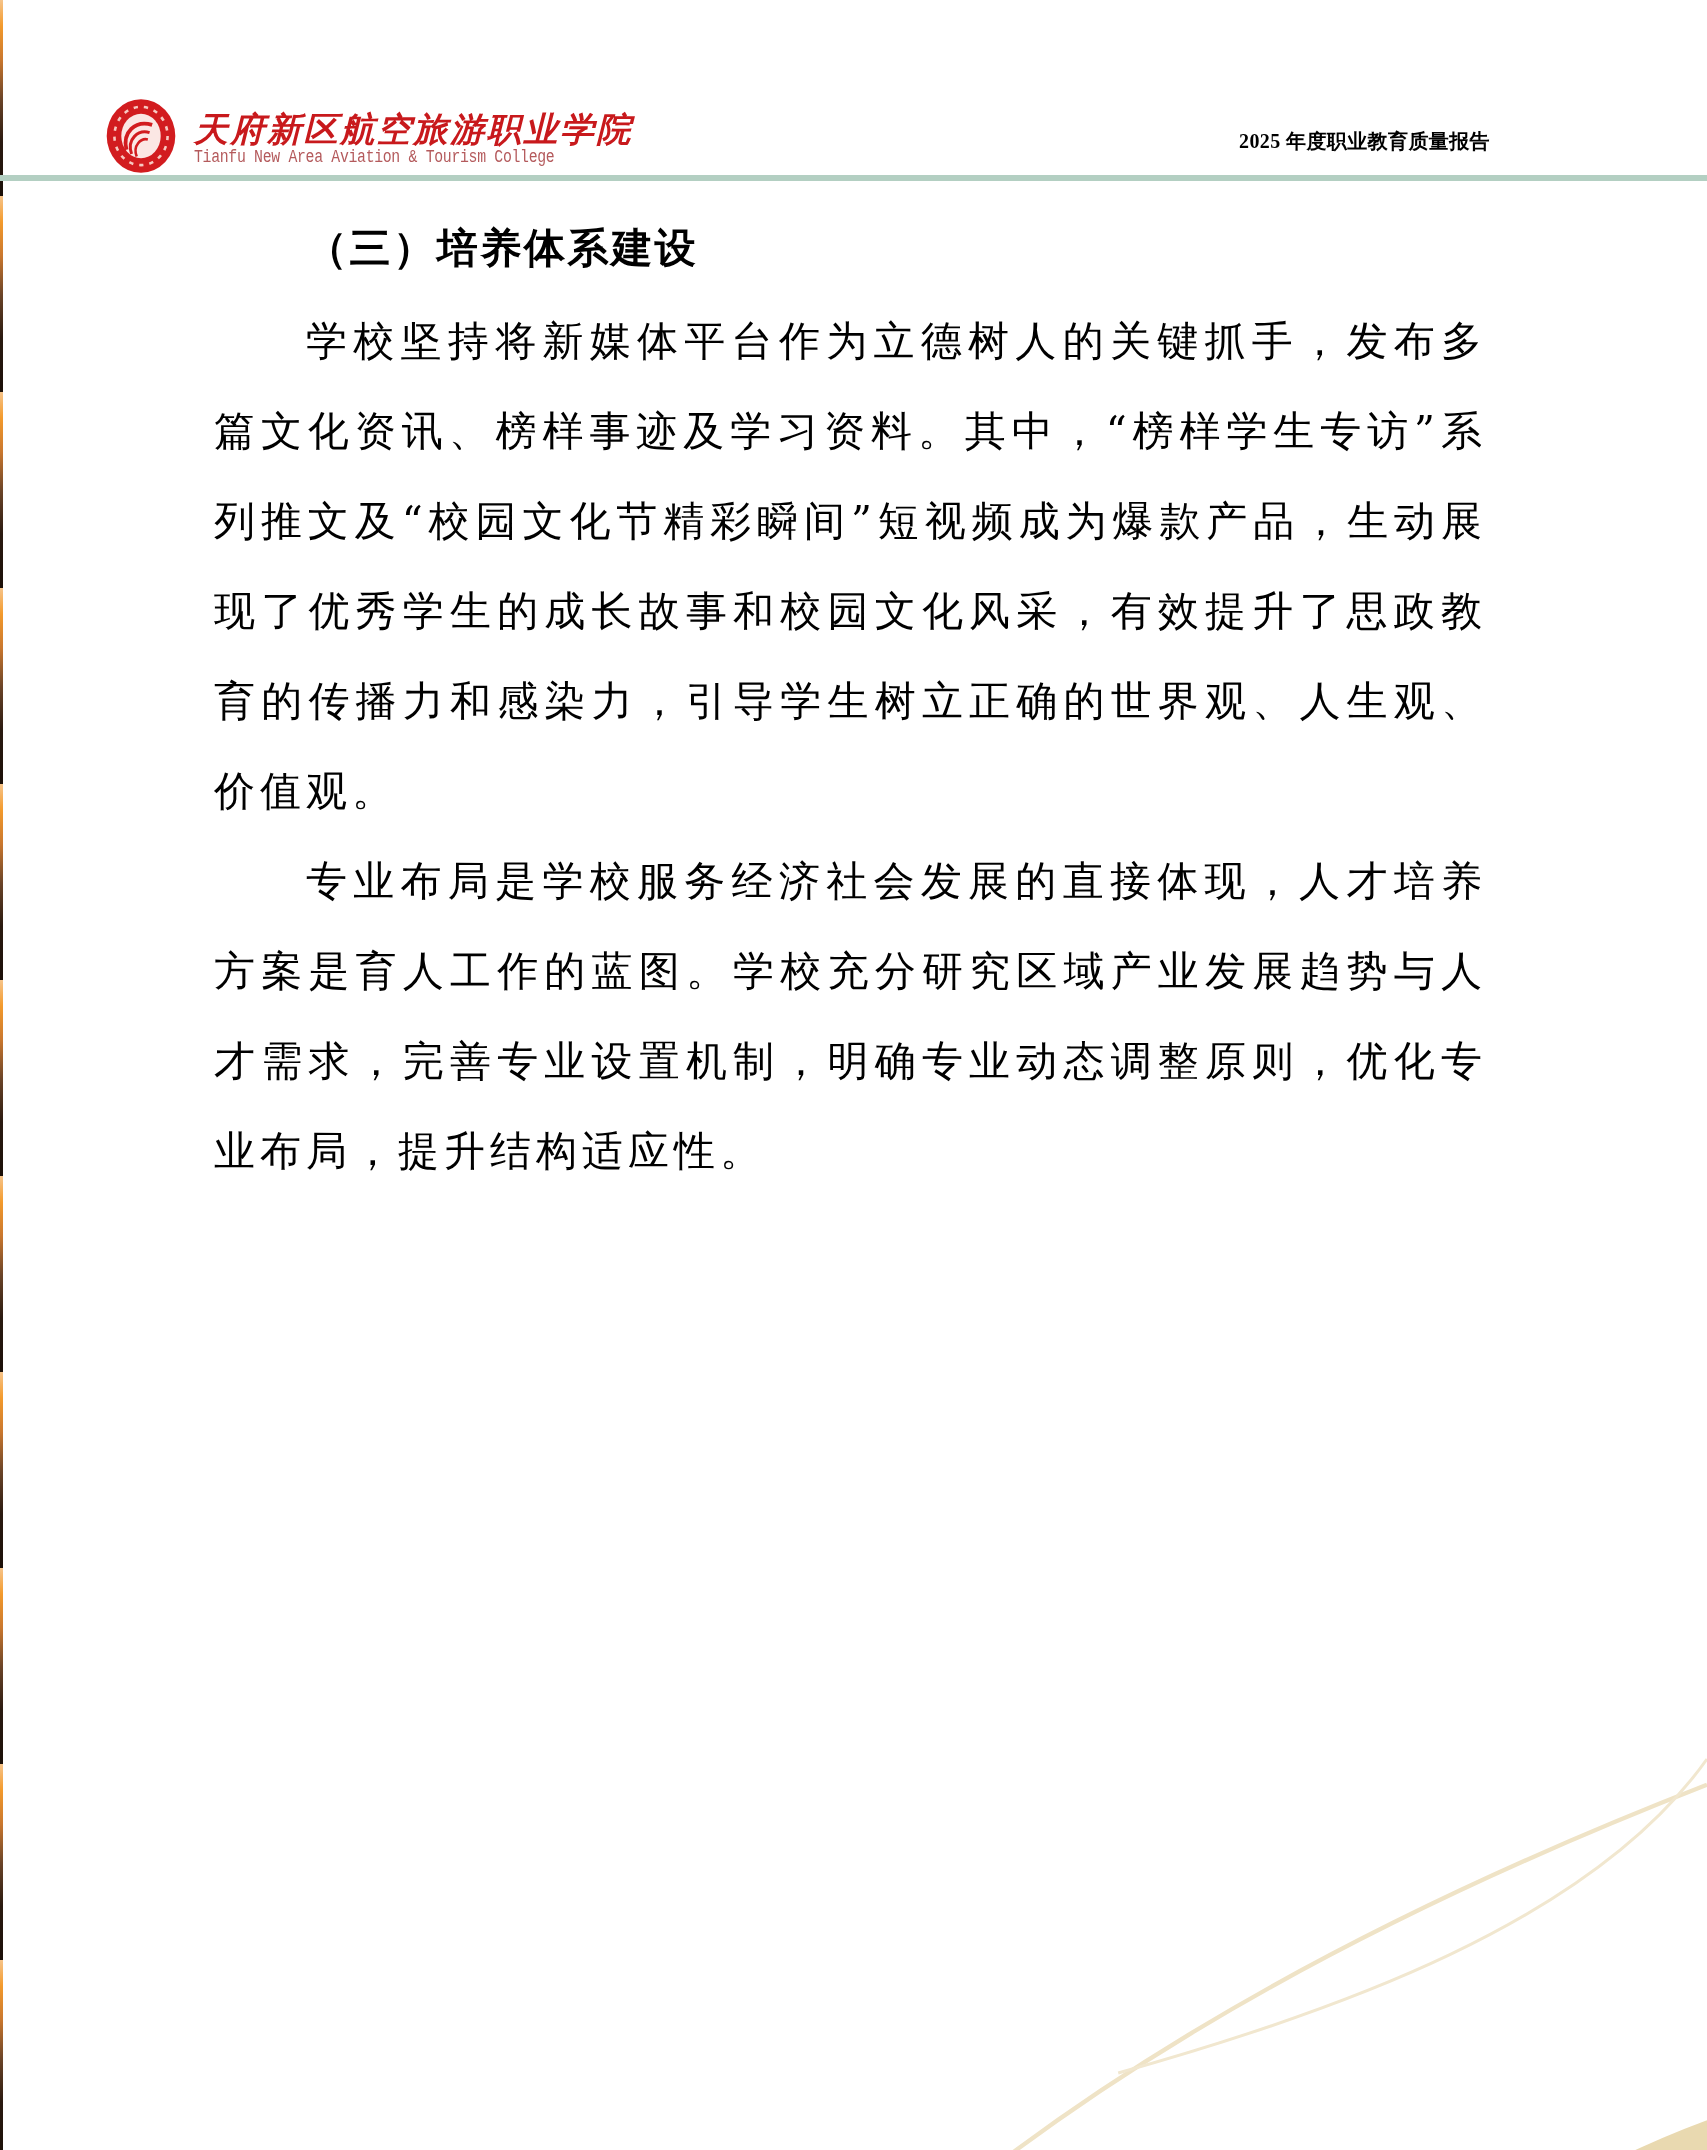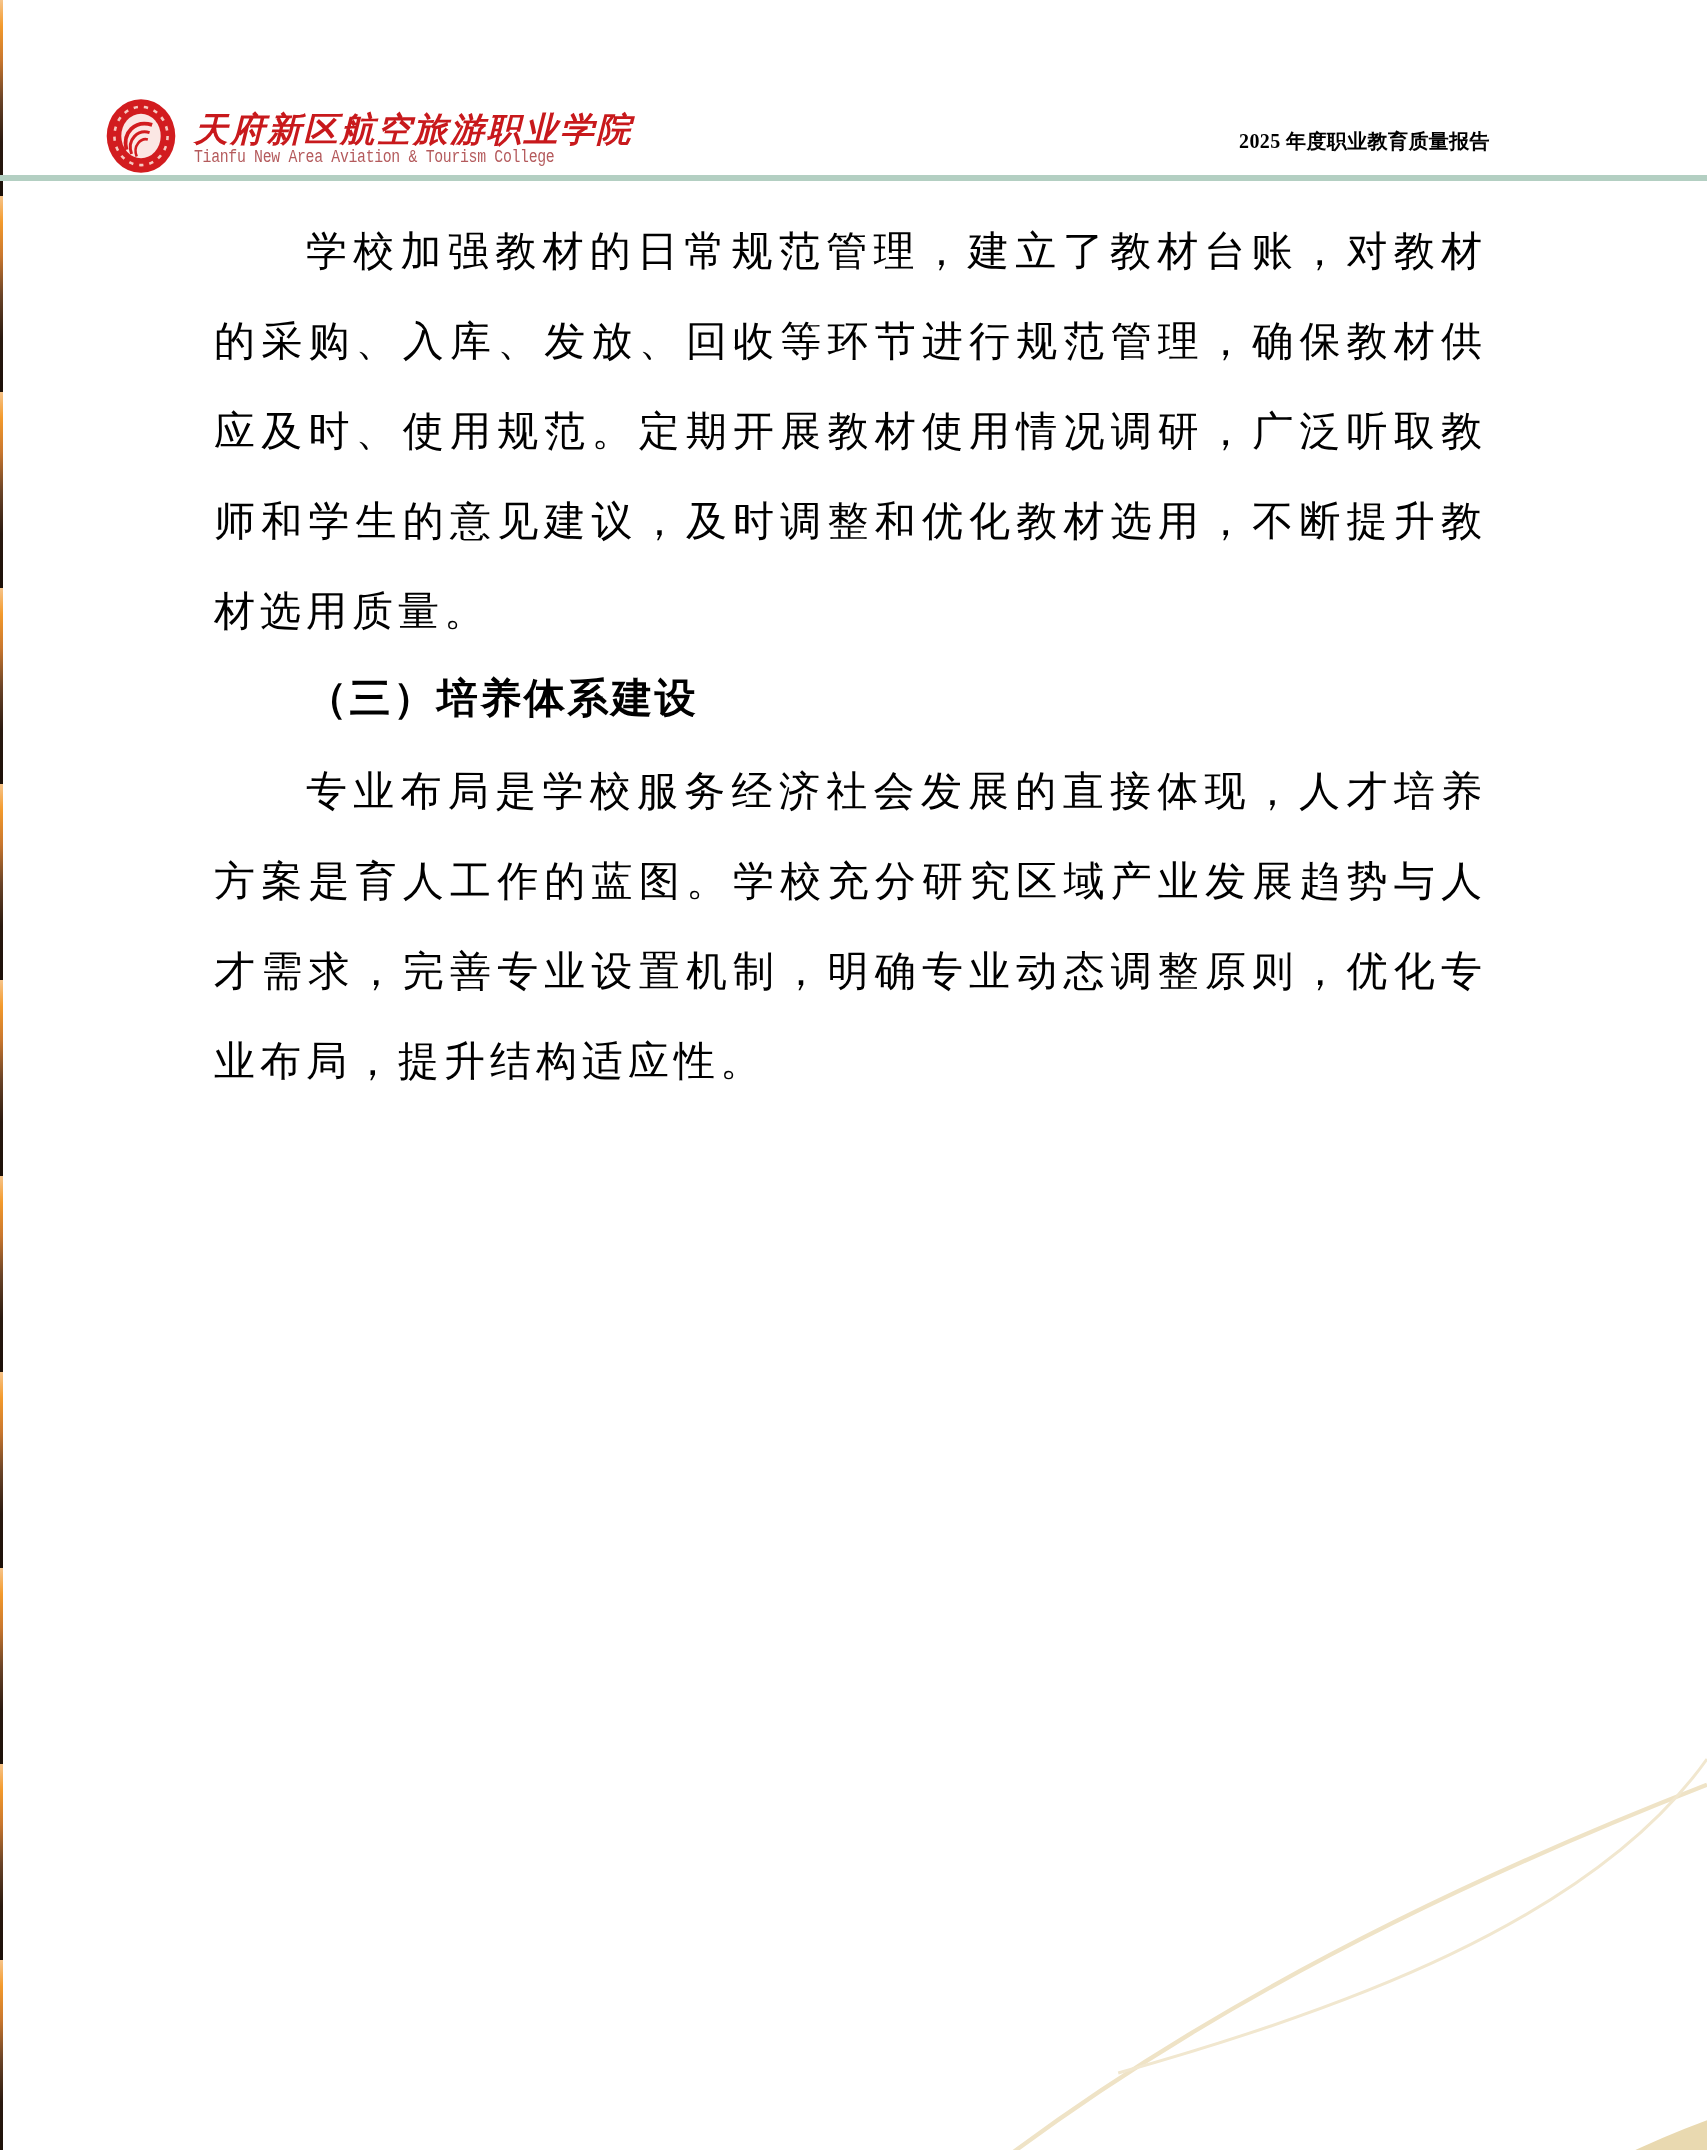--- a/index.html
+++ b/index.html
@@ -73,17 +73,17 @@
     <path d="M62 130 C 50 95, 78 72, 104 80" stroke="#d21c1f" stroke-width="7" fill="none"></path>
     <path d="M74 136 C 64 110, 84 92, 100 96" stroke="#d21c1f" stroke-width="6" fill="none"></path>
   </svg>
   <div class="logo-cn">天府新区航空旅游职业学院</div>
   <div class="logo-en">Tianfu New Area Aviation &amp; Tourism College</div>
   <div class="report-title">2025 年度职业教育质量报告</div>
   <div class="header-rule"></div>
 </div>
 
 <div class="content">
-  <p class="para">学校加强教材的日常规范管理，建立了教材台账，对教材的采购、入库、发放、回收等环节进行规范管理，确保教材供应及时、使用规范。定期开展教材使用情况调研，广泛听取教师和学生的意见建议，及时调整和优化教材选用，不断提升教材选用质量。</p>
   <p class="heading">（三）培养体系建设</p>
+  <p class="para">学校坚持将新媒体平台作为立德树人的关键抓手，发布多篇文化资讯、榜样事迹及学习资料。其中，“榜样学生专访”系列推文及“校园文化节精彩瞬间”短视频成为爆款产品，生动展现了优秀学生的成长故事和校园文化风采，有效提升了思政教育的传播力和感染力，引导学生树立正确的世界观、人生观、价值观。</p>
   <p class="para">专业布局是学校服务经济社会发展的直接体现，人才培养方案是育人工作的蓝图。学校充分研究区域产业发展趋势与人才需求，完善专业设置机制，明确专业动态调整原则，优化专业布局，提升结构适应性。</p>
 </div>
 
 
 </body></html>

